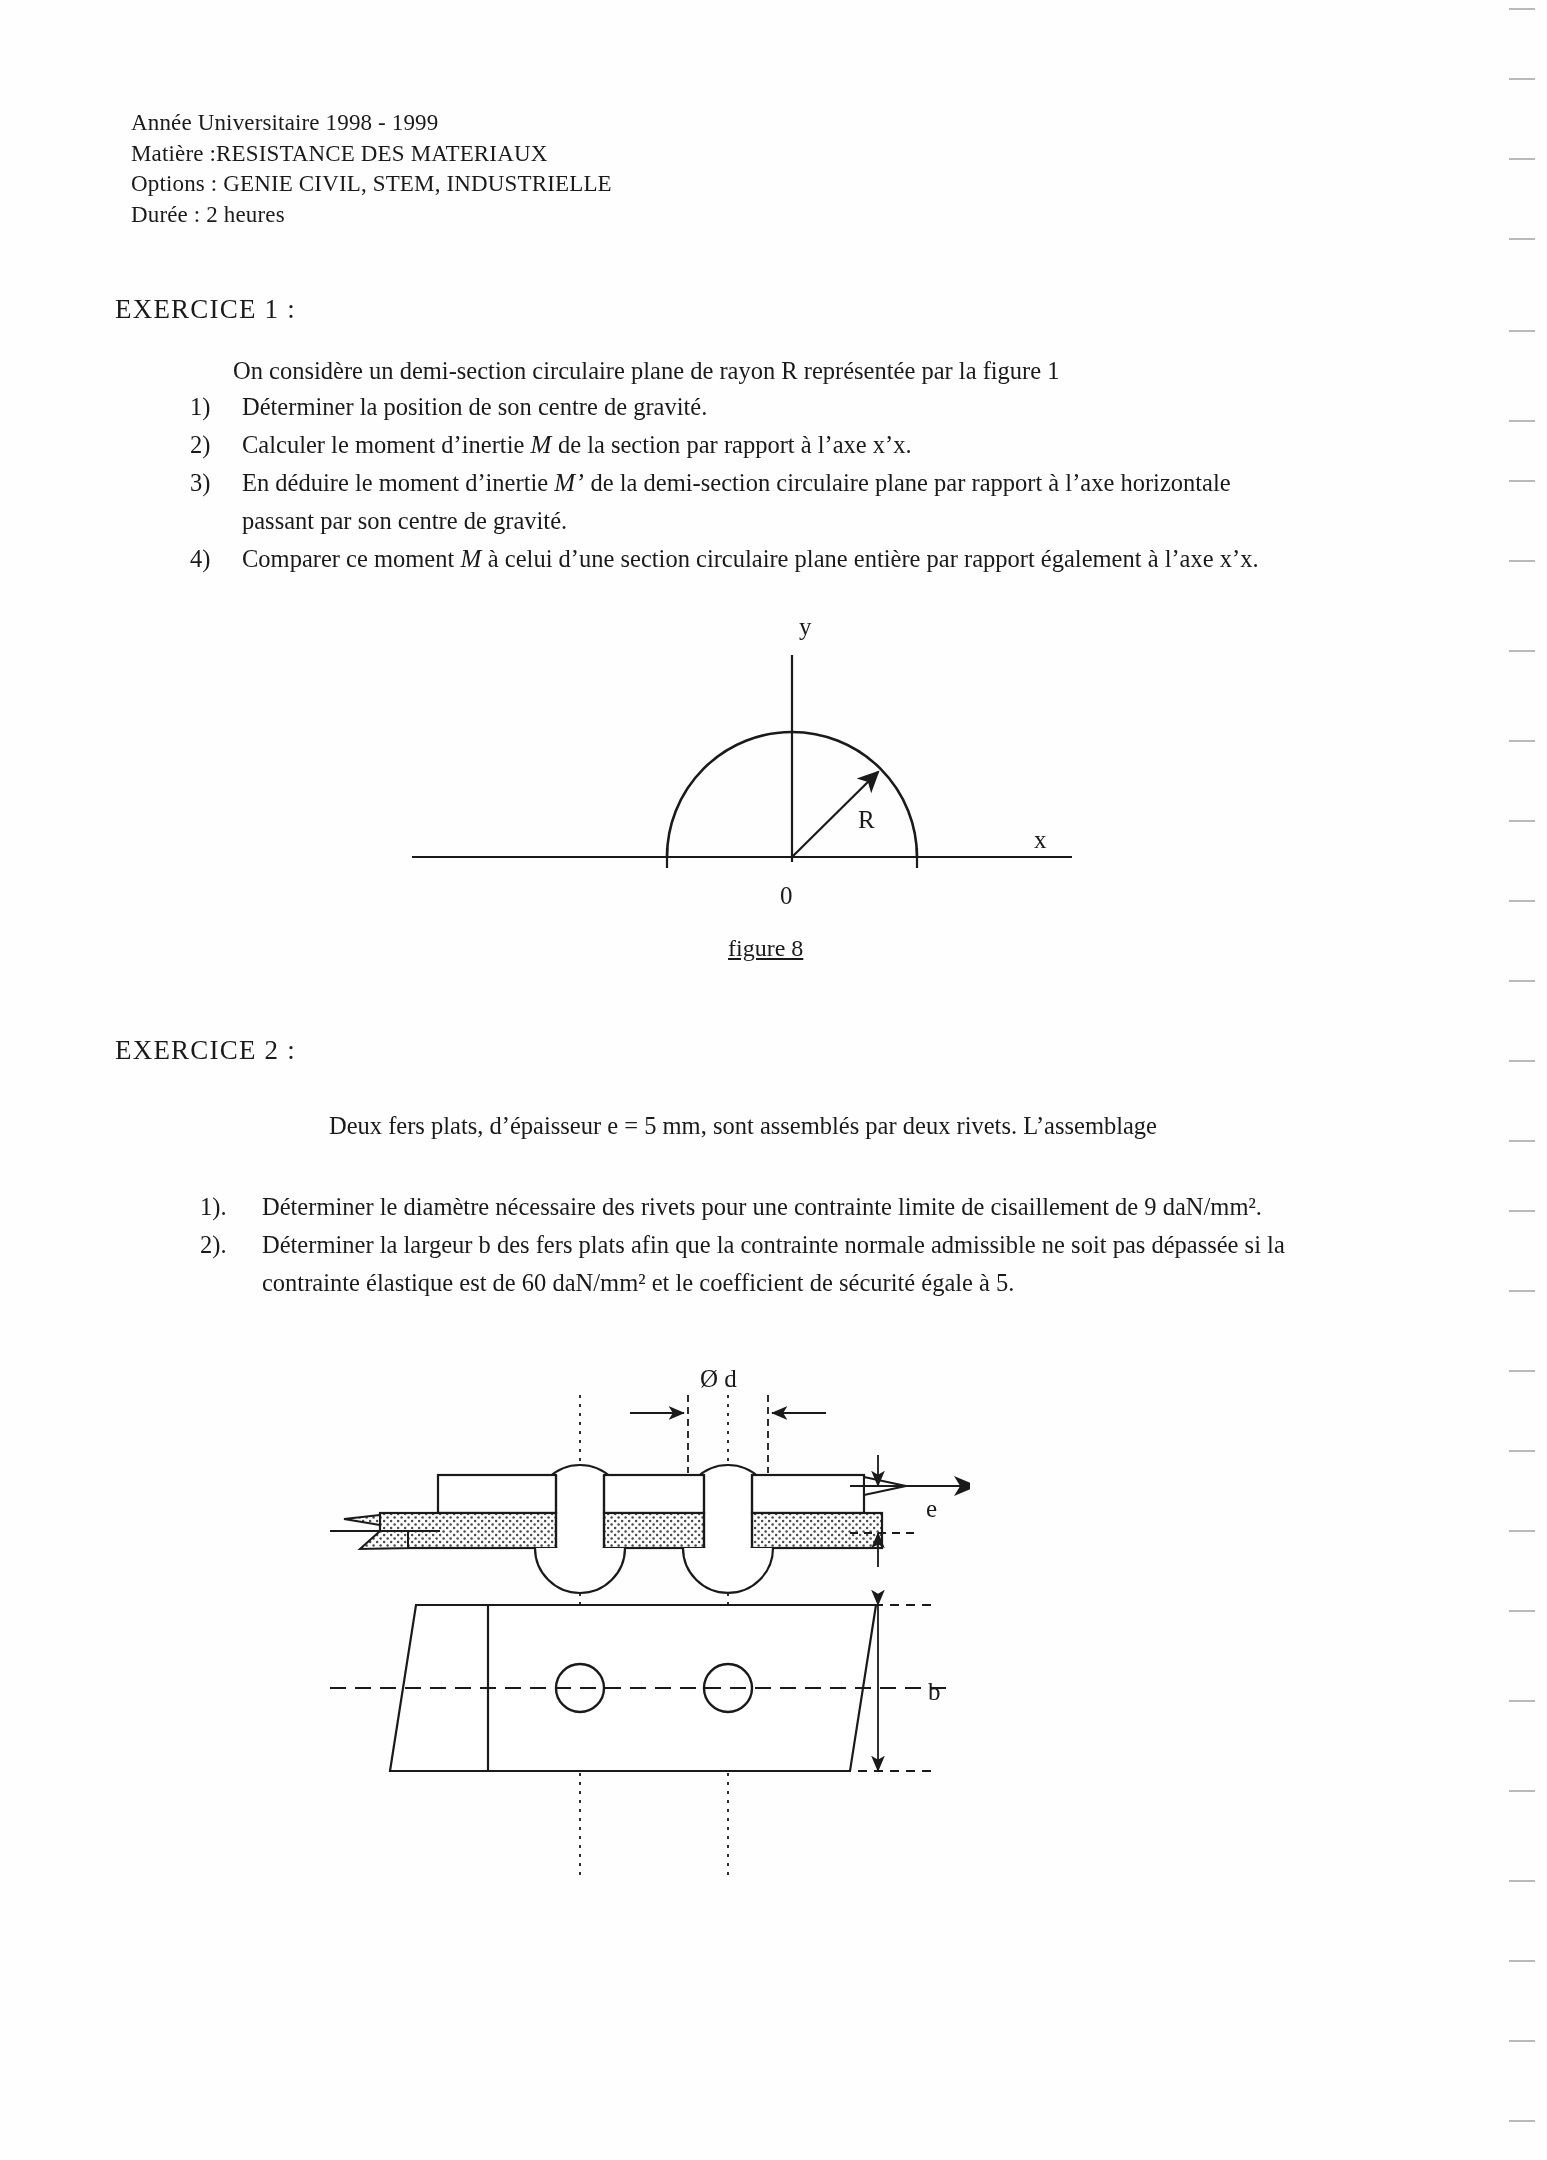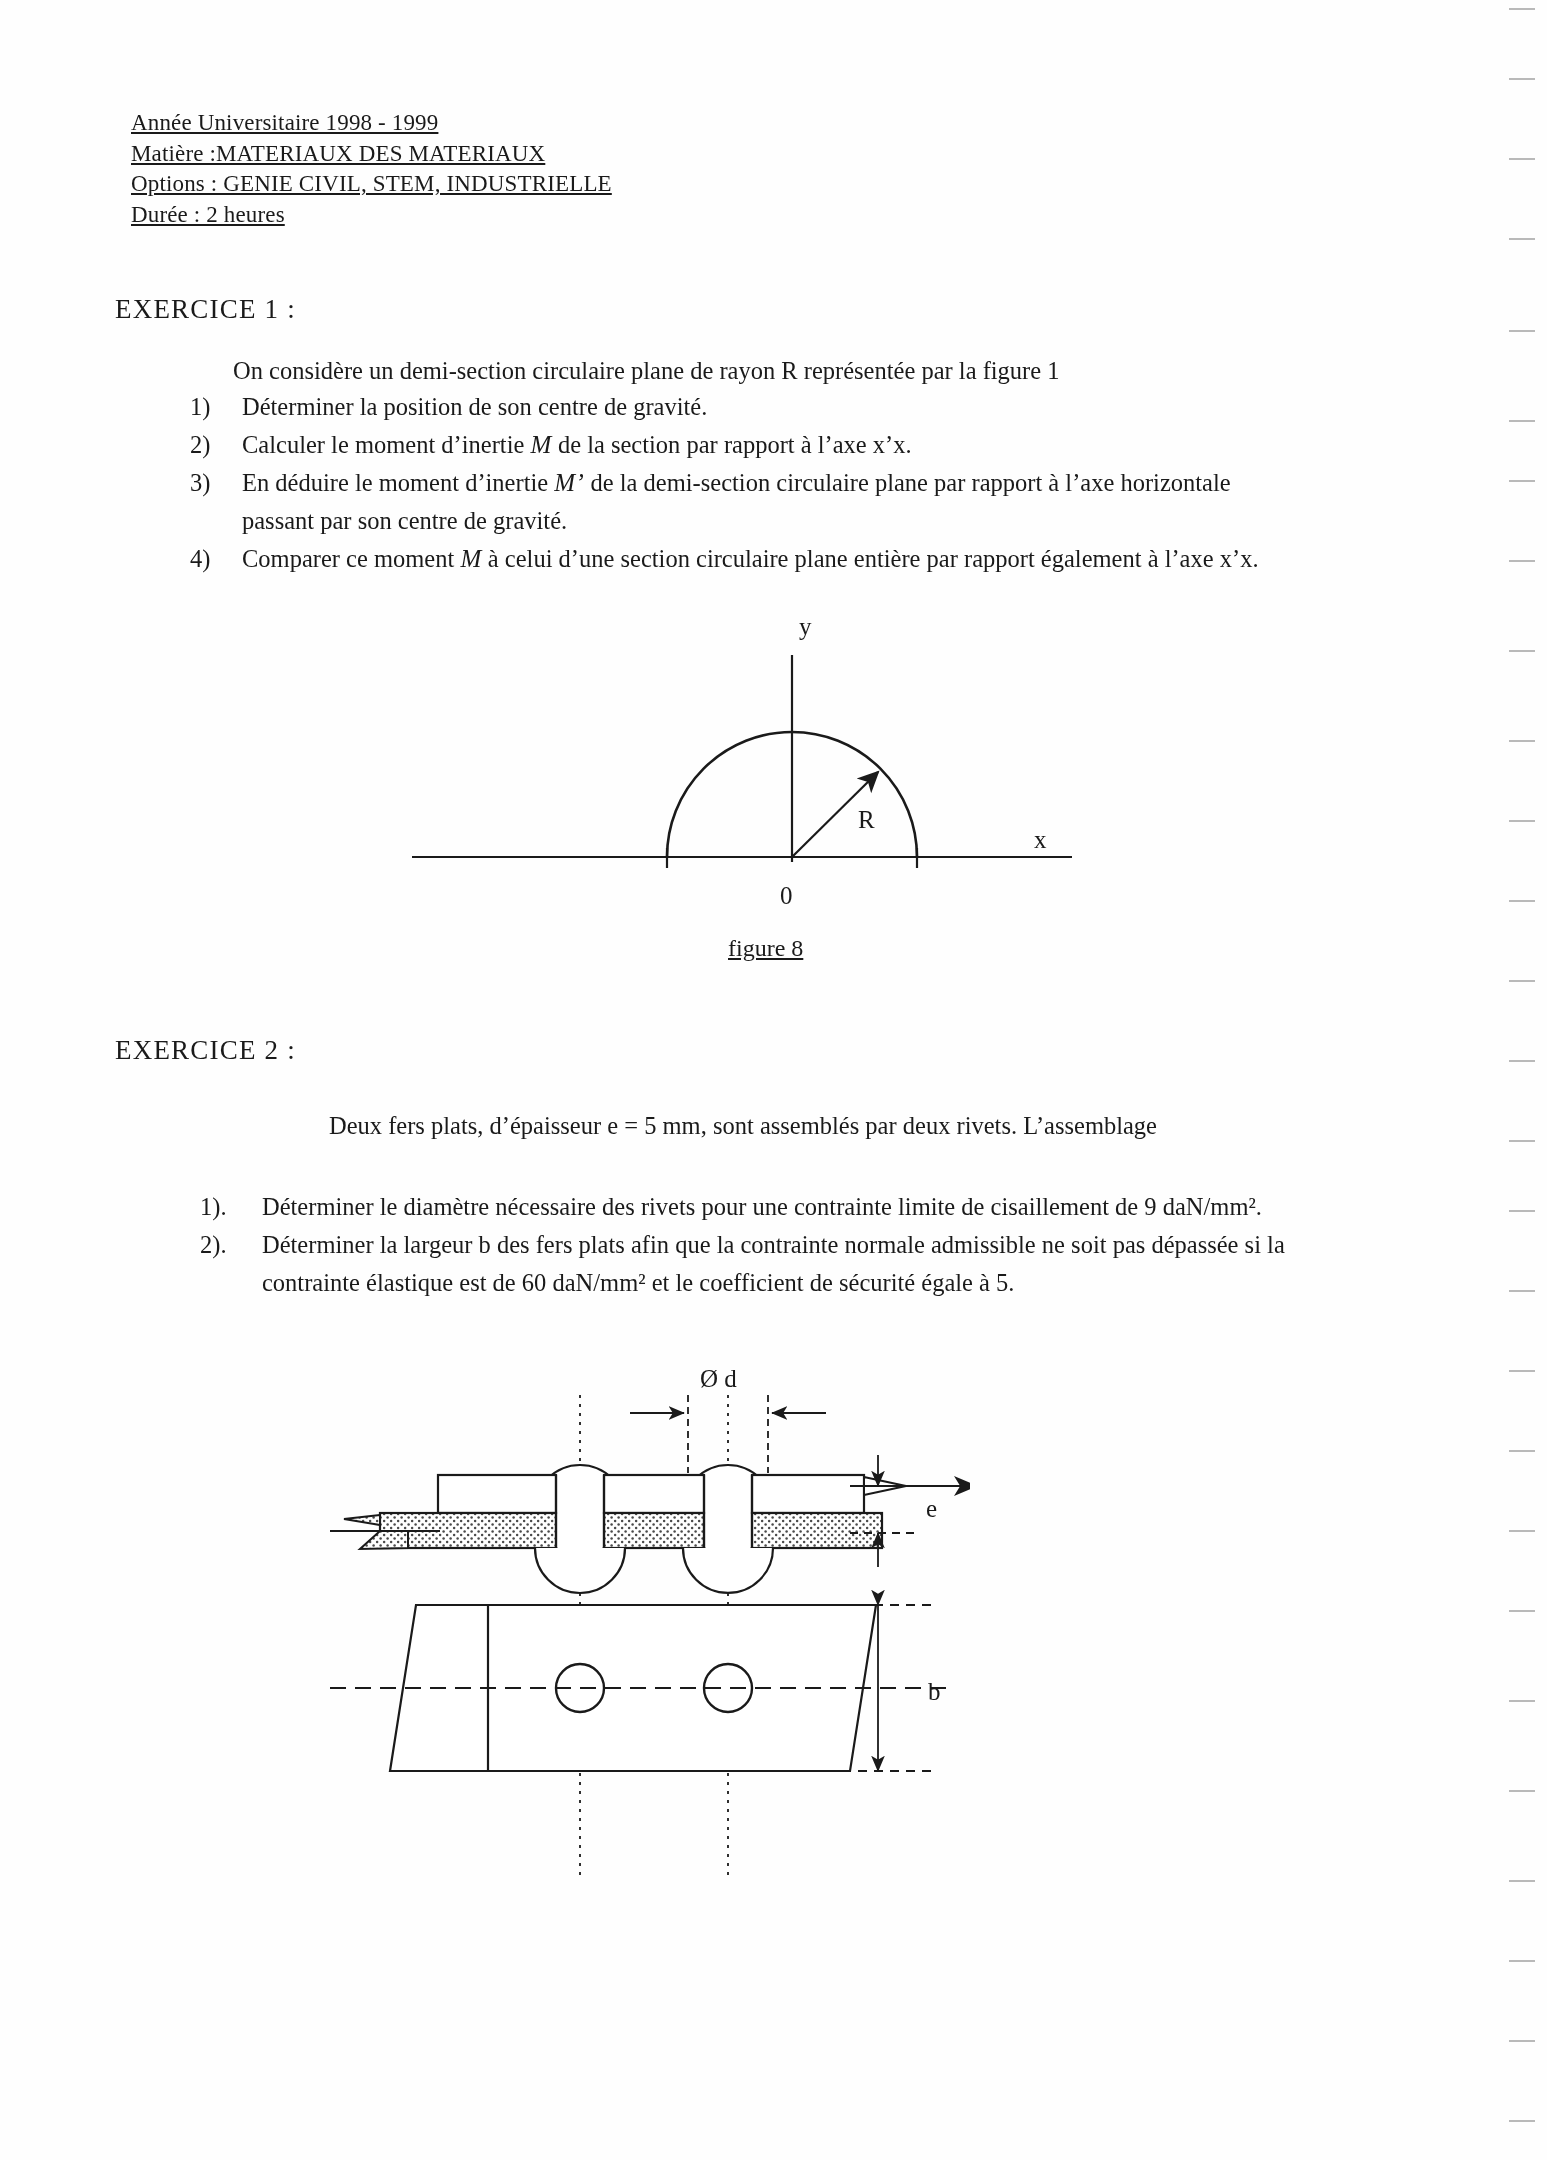--- a/index.html
+++ b/index.html
@@ -36,21 +36,21 @@
   }
   
   .doc-header {
     position: absolute;
     left: 131px;
     top: 108px;
     font-size: 23px;
     line-height: 30.5px;
     letter-spacing: 0.15px;
   }
-  .doc-header div { white-space: nowrap; text-decoration: underline; }
+  .doc-header div { white-space: nowrap; }
 
   
   .ex-title {
     position: absolute;
     font-size: 27px;
     letter-spacing: 1.2px;
     white-space: nowrap;
   }
   #ex1-title { left: 115px; top: 282px; margin-top: 12px; }
   #ex2-title { left: 115px; top: 1035px; }
@@ -148,21 +148,21 @@
     <div class="edge-dash" style="top:1700px"></div>
     <div class="edge-dash" style="top:1790px"></div>
     <div class="edge-dash" style="top:1880px"></div>
     <div class="edge-dash" style="top:1960px"></div>
     <div class="edge-dash" style="top:2040px"></div>
     <div class="edge-dash" style="top:2120px"></div>
   </div>
 
   <div class="doc-header">
     <div>Année Universitaire 1998 - 1999</div>
-    <div>Matière :MATERIAUX DES MATERIAUX</div>
+    <div>Matière :RESISTANCE DES MATERIAUX</div>
     <div>Options : GENIE CIVIL, STEM, INDUSTRIELLE</div>
     <div>Durée : 2 heures</div>
   </div>
 
   <div class="ex-title" id="ex1-title">EXERCICE  1 :</div>
 
   <div class="para" id="ex1-intro">On considère un demi-section circulaire plane de rayon R représentée par la figure 1</div>
 
   <div class="olist" id="ex1-list">
     <div class="oitem">

